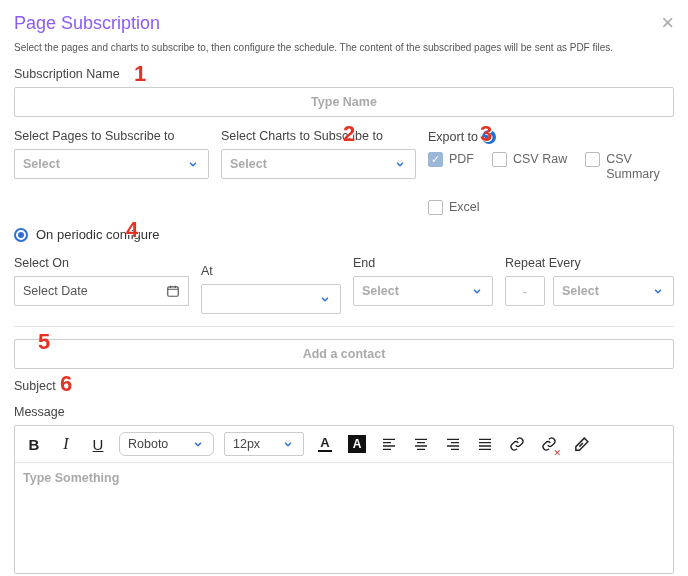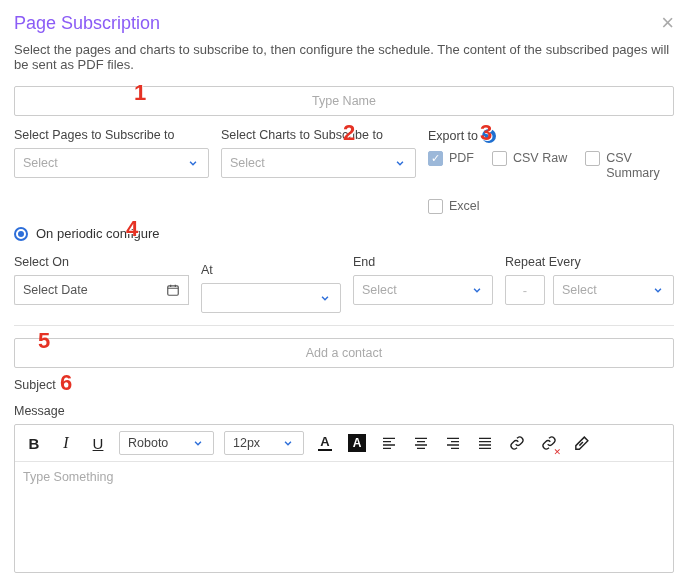--- a/index.html
+++ b/index.html
@@ -8,35 +8,35 @@
     font-family: -apple-system, BlinkMacSystemFont, "Segoe UI", Arial, sans-serif;
     font-size: 13px;
     color: #333;
     background: #fff;
     width: 688px;
   }
   .modal { padding: 12px 14px 16px 14px; position: relative; }
   .title-row { display: flex; align-items: center; justify-content: space-between; }
   .title { font-size: 18px; color: #8b5cf6; }
   .close { font-size: 22px; color: #aaa; cursor: pointer; line-height: 1; }
-  .subtitle { color: #555; font-size: 13px; margin: 8px 0 14px 0; }
+  .subtitle { color: #555; font-size: 10px; margin: 8px 0 14px 0; }
   .field-label { color: #444; font-size: 12.5px; margin-bottom: 6px; display: block; }
   .row { display: flex; gap: 12px; margin-bottom: 12px; }
   .grow { flex: 1 1 0; }
   input.text, .select-like, .combo, textarea.msg {
     width: 100%;
     border: 1px solid #ccc;
     border-radius: 2px;
     background: #fff;
     padding: 7px 8px;
     font-size: 12.5px;
     color: #555;
     text-align: center;
   }
-  input.text::placeholder, .ph { color: #aaa; }
+  input.text::placeholder, .ph { color: #aaa; font-weight: bold; }
   .select-like {
     display: flex; align-items: center; justify-content: space-between;
     cursor: pointer;
   }
   .chev svg { width: 14px; height: 14px; display: block; }
   .export-group { display: flex; align-items: flex-start; gap: 18px; padding-top: 2px; flex-wrap: wrap; }
   .chk { display: flex; align-items: flex-start; gap: 6px; font-size: 12.5px; color: #666; }
   .chkbox {
     width: 15px; height: 15px; border: 1px solid #bbb; border-radius: 2px;
     display: inline-flex; align-items: center; justify-content: center;
@@ -79,21 +79,21 @@
   }
   .tbtn {
     width: 22px; height: 22px; display: inline-flex; align-items: center; justify-content: center;
     cursor: pointer; color: #222;
   }
   .tsel {
     border: 1px solid #ccc; border-radius: 2px; padding: 4px 8px;
     display: flex; align-items: center; justify-content: space-between; gap: 10px;
     font-size: 12.5px; color: #444; cursor: pointer; background: #fff;
   }
-  .tsel.font { width: 95px; }
+  .tsel.font { width: 95px; border-radius: 6px; }
   .tsel.size { width: 80px; }
   .bgA {
     background: #111; color: #fff; width: 18px; height: 18px;
     display: inline-flex; align-items: center; justify-content: center; font-size: 12px; font-weight: bold;
   }
   .underA {
     display: inline-flex; flex-direction: column; align-items: center; font-size: 13px; font-weight: bold; line-height: 1;
   }
   .underA .bar { width: 14px; height: 2px; background: #111; margin-top: 1px; }
   .msgarea {
@@ -112,20 +112,21 @@
 <div class="modal rel">
 
   <div class="title-row">
     <div class="title">Page Subscription</div>
     <div class="close">×</div>
   </div>
 
   <div class="subtitle">Select the pages and charts to subscribe to, then configure the schedule. The content of the subscribed pages will be sent as PDF files.</div>
 
   <div class="section-gap rel">
+    <span class="field-label">Subscription Name</span>
     <span class="annot" style="top:-6px; left:120px;">1</span>
     <input class="text" type="text" placeholder="Type Name" style="">
   </div>
 
   <div class="row rel">
     <div class="grow" style="max-width:195px;">
       <span class="field-label">Select Pages to Subscribe to</span>
       <div class="select-like">
         <span class="ph">Select</span>
         <span class="chev">

